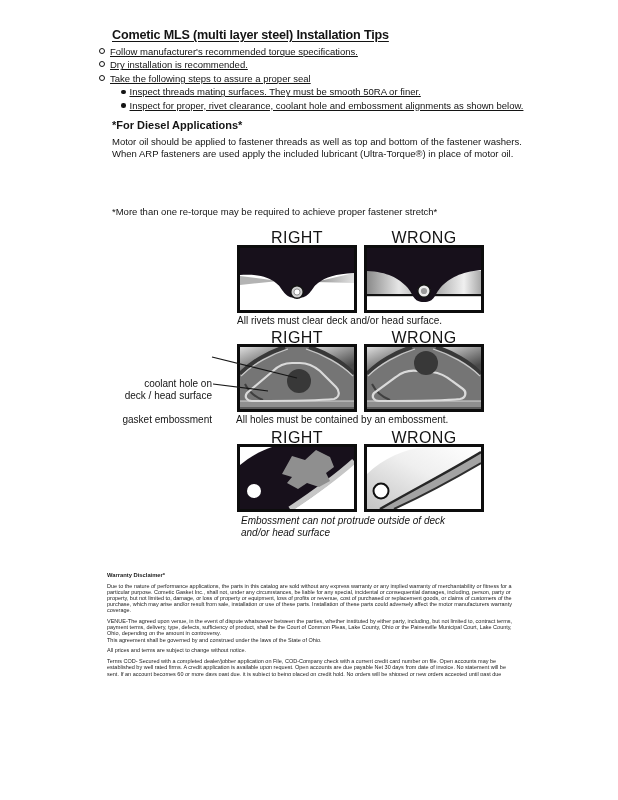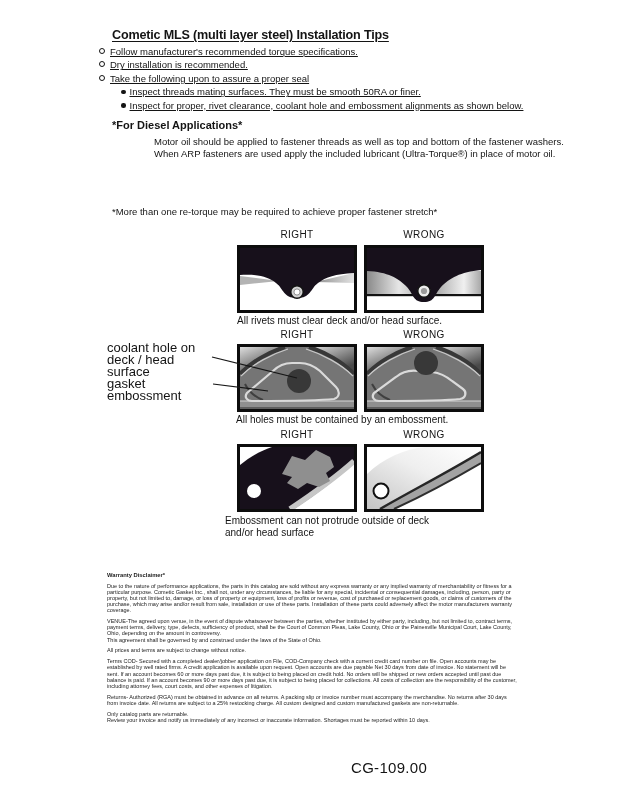--- a/index.html
+++ b/index.html
@@ -1,33 +1,33 @@
 <!DOCTYPE html>
 <html><head>
 <meta charset="utf-8">
 <style>
   html,body{margin:0;padding:0;background:#fff;}
-  .page{position:relative;width:618px;height:800px;background:#ffffff;overflow:hidden;
+  .page{position:relative;width:618px;height:676px;background:#ffffff;overflow:hidden;
         font-family:"Liberation Sans", sans-serif;color:#141414;}
   .abs{position:absolute;}
   .title{left:112px;top:27px;font-size:13px;font-weight:bold;letter-spacing:-0.2px;
          text-decoration:underline;text-underline-offset:2px;transform:scaleX(0.97);transform-origin:left top;white-space:nowrap;}
   .bullets{left:99px;top:45px;font-size:9.5px;line-height:13.4px;width:460px;text-decoration:underline;}
   .b-row{display:flex;align-items:baseline;white-space:nowrap;}
   .b-row.sub{margin-left:22px;}
   .marker-o{flex:0 0 auto;width:4px;height:4px;border:1px solid #141414;border-radius:50%;margin-right:5px;position:relative;top:-1px;}
   .marker-dot{flex:0 0 auto;width:4.5px;height:4.5px;background:#141414;border-radius:50%;margin-right:4px;position:relative;top:-1px;}
   .diesel-head{left:112px;top:119px;font-size:11px;font-weight:bold;text-align:center;}
   .para{left:112px;width:428px;font-size:9.5px;line-height:11.6px;white-space:pre-line;}
-  .p1{top:136px;margin-left:42px;} .p2{top:163px;} .note{top:206px;}
-  .col-label{width:120px;text-align:center;font-size:10px;letter-spacing:0.4px;white-space:nowrap;}
+  .p1{top:136px;} .p2{top:163px;} .note{top:206px;}
+  .col-label{width:120px;text-align:center;font-size:16px;letter-spacing:0.4px;white-space:nowrap;}
   .caption{font-size:10px;line-height:11.5px;white-space:pre-line;}
   .dbox{width:120px;height:68px;}
   .dbox svg{display:block;}
-  .side-label{left:107px;width:105px;text-align:left;font-size:13px;line-height:11.8px;white-space:pre-line;}
+  .side-label{left:107px;width:105px;text-align:right;font-size:10px;line-height:11.8px;white-space:pre-line;margin-top:36px;}
   .legal{left:107px;top:572px;width:412px;font-size:5.5px;line-height:6.1px;color:#1c1c1c;}
   .legal h4{margin:0 0 4.5px 0;font-size:5.8px;line-height:6.5px;}
   .legal p{margin:0 0 4.8px 0;white-space:pre-line;}
   .code{left:351px;top:759px;font-size:15px;letter-spacing:0.3px;}
   .leader{pointer-events:none;}
 </style>
 </head>
 <body>
 
 <div class="page">
@@ -38,21 +38,21 @@
     <div class="b-row">
       <span class="marker-o"></span>
       <span>Follow manufacturer's recommended torque specifications.</span>
     </div>
     <div class="b-row">
       <span class="marker-o"></span>
       <span>Dry installation is recommended.</span>
     </div>
     <div class="b-row">
       <span class="marker-o"></span>
-      <span>Take the following upon to assure a proper seal</span>
+      <span>Take the following steps to assure a proper seal</span>
     </div>
     <div class="b-row sub">
       <span class="marker-dot"></span>
       <span>Inspect threads mating surfaces.  They must be smooth 50RA or finer.</span>
     </div>
     <div class="b-row sub">
       <span class="marker-dot"></span>
       <span>Inspect for proper, rivet clearance, coolant hole and embossment alignments as shown below.</span>
     </div>
   </div>
@@ -221,21 +221,21 @@
       <g clip-path="url(#w3c)">
         <path d="M3,65 L3,30 C20,14 40,5 62,3 L117,3 L117,8 C84,28 49,46 16,65 Z" fill="url(#w3s)"></path>
         <path d="M16,65 C49,46 84,28 117,8 L117,19 C87,36 58,52 30,65 Z" fill="#a3a3a3"></path>
         <path d="M16,65 C49,46 84,28 117,8" fill="none" stroke="#262626" stroke-width="2.4"></path>
         <path d="M30,65 C58,52 88,36 117,19" fill="none" stroke="#2e2e2e" stroke-width="2"></path>
         <circle cx="17" cy="47" r="7.5" fill="#ffffff" stroke="#111111" stroke-width="2"></circle>
       </g>
     </svg>
   </div>
 
-  <div class="abs caption" style="left:225px;top:515px;">Embossment can not protrude outside of deck
+  <div class="abs caption" style="left:241px;top:515px;font-style:italic;">Embossment can not protrude outside of deck
 and/or head surface</div>
 
   <div class="abs legal">
     <h4>Warranty Disclaimer*</h4>
     <p>Due to the nature of performance applications, the parts in this catalog are sold without any express warranty or any implied warranty of merchantability or fitness for a particular purpose.  Cometic Gasket Inc., shall not, under any circumstances, be liable for any special, incidental or consequential damages, including, person, party or property, but not limited to, damage, or loss of property or equipment, loss of profits or revenue, cost of purchased or replacement goods, or claims of customers of the purchase, which may arise and/or result from sale, installation or use of these parts.  Installation of these parts could adversely affect the motor manufacturers warranty coverage.</p>
     <p>VENUE-The agreed upon venue, in the event of dispute whatsoever between the parties, whether instituted by either party, including, but not limited to, contract terms, payment terms, delivery, type, defects, sufficiency of product, shall be the Court of Common Pleas, Lake County, Ohio or the Painesville Municipal Court, Lake County, Ohio, depending on the amount in controversy.
 This agreement shall be governed by and construed under the laws of the State of Ohio.</p>
     <p>All prices and terms are subject to change without notice.</p>
     <p>Terms COD- Secured with a completed dealer/jobber application on File, COD-Company check with a current credit card number on file.  Open accounts may be established by well rated firms.  A credit application is available upon request.  Open accounts are due payable Net 30 days from date of invoice.  No statement will be sent.  If an account becomes 60 or more days past due, it is subject to being placed on credit hold.  No orders will be shipped or new orders accepted until past due balance is paid.  If an account becomes 90 or more days past due, it is subject to being placed for collections.  All costs of collection are the responsibility of the customer, including attorney fees, court costs, and other expenses of litigation.</p>
     <p>Returns- Authorized (RGA) must be obtained in advance on all returns.  A packing slip or invoice number must accompany the merchandise.  No returns after 30 days from invoice date.  All returns are subject to a 25% restocking charge.  All custom designed and custom manufactured gaskets are non-returnable.</p>

